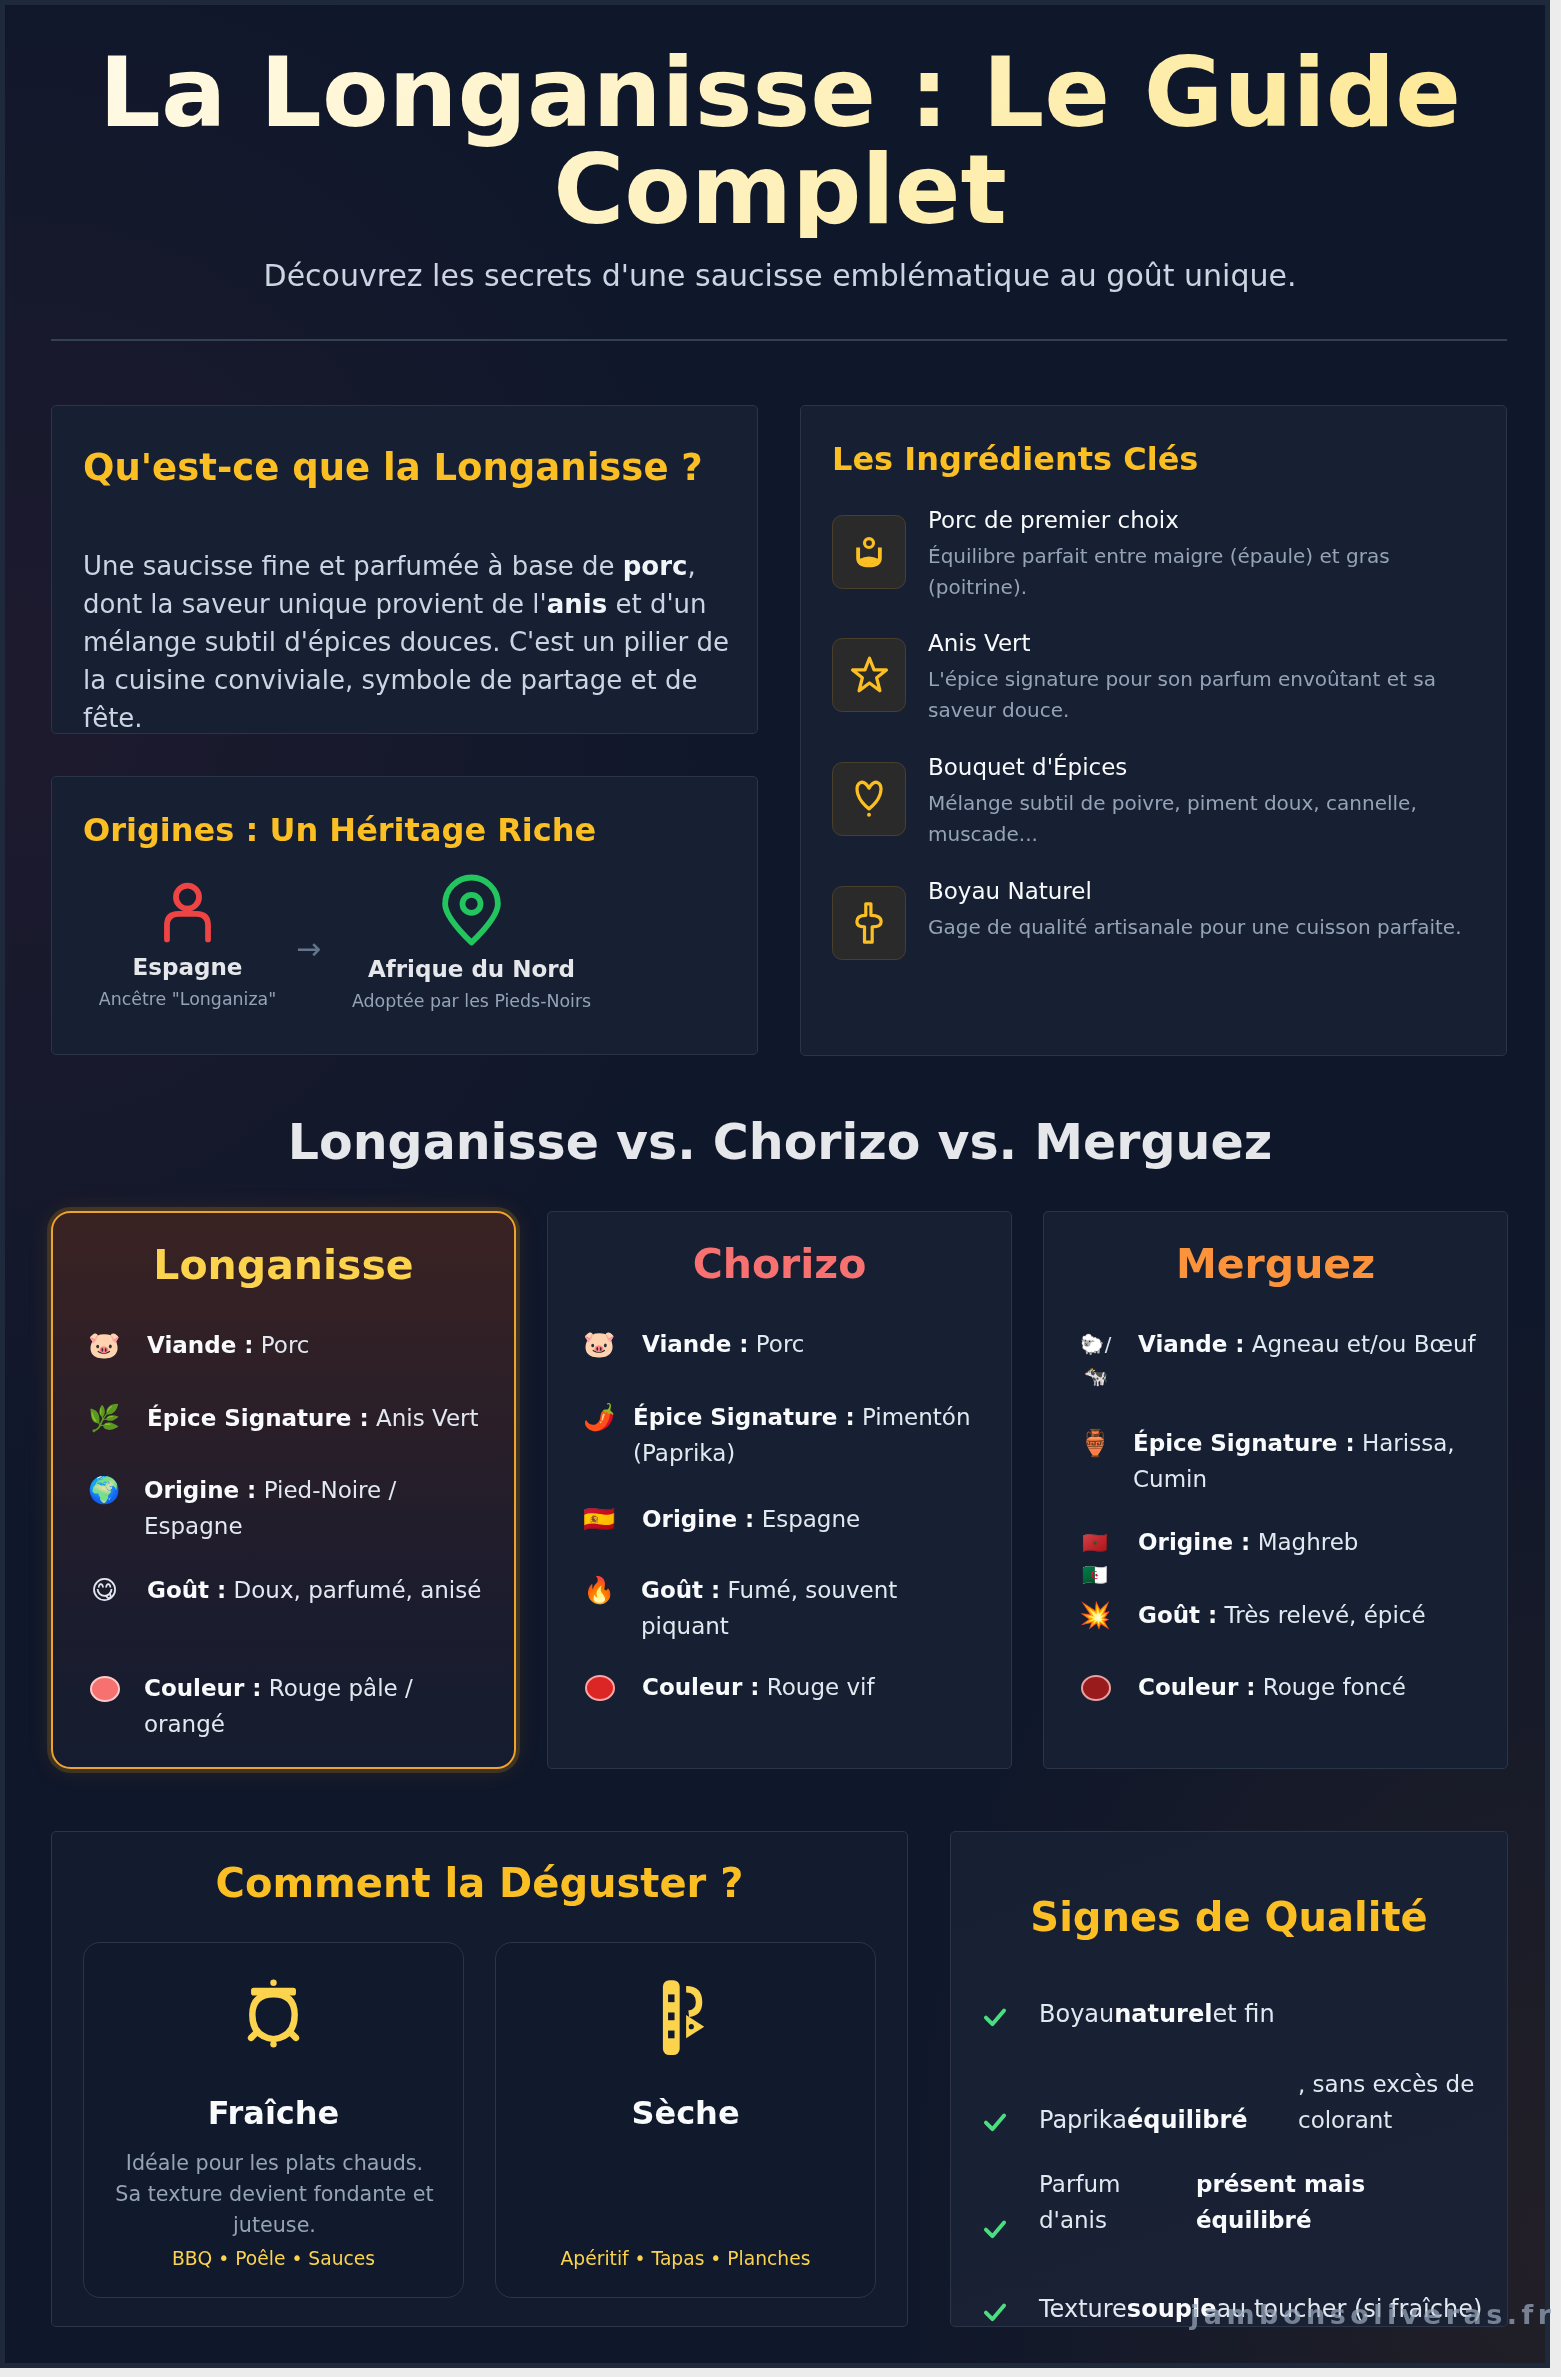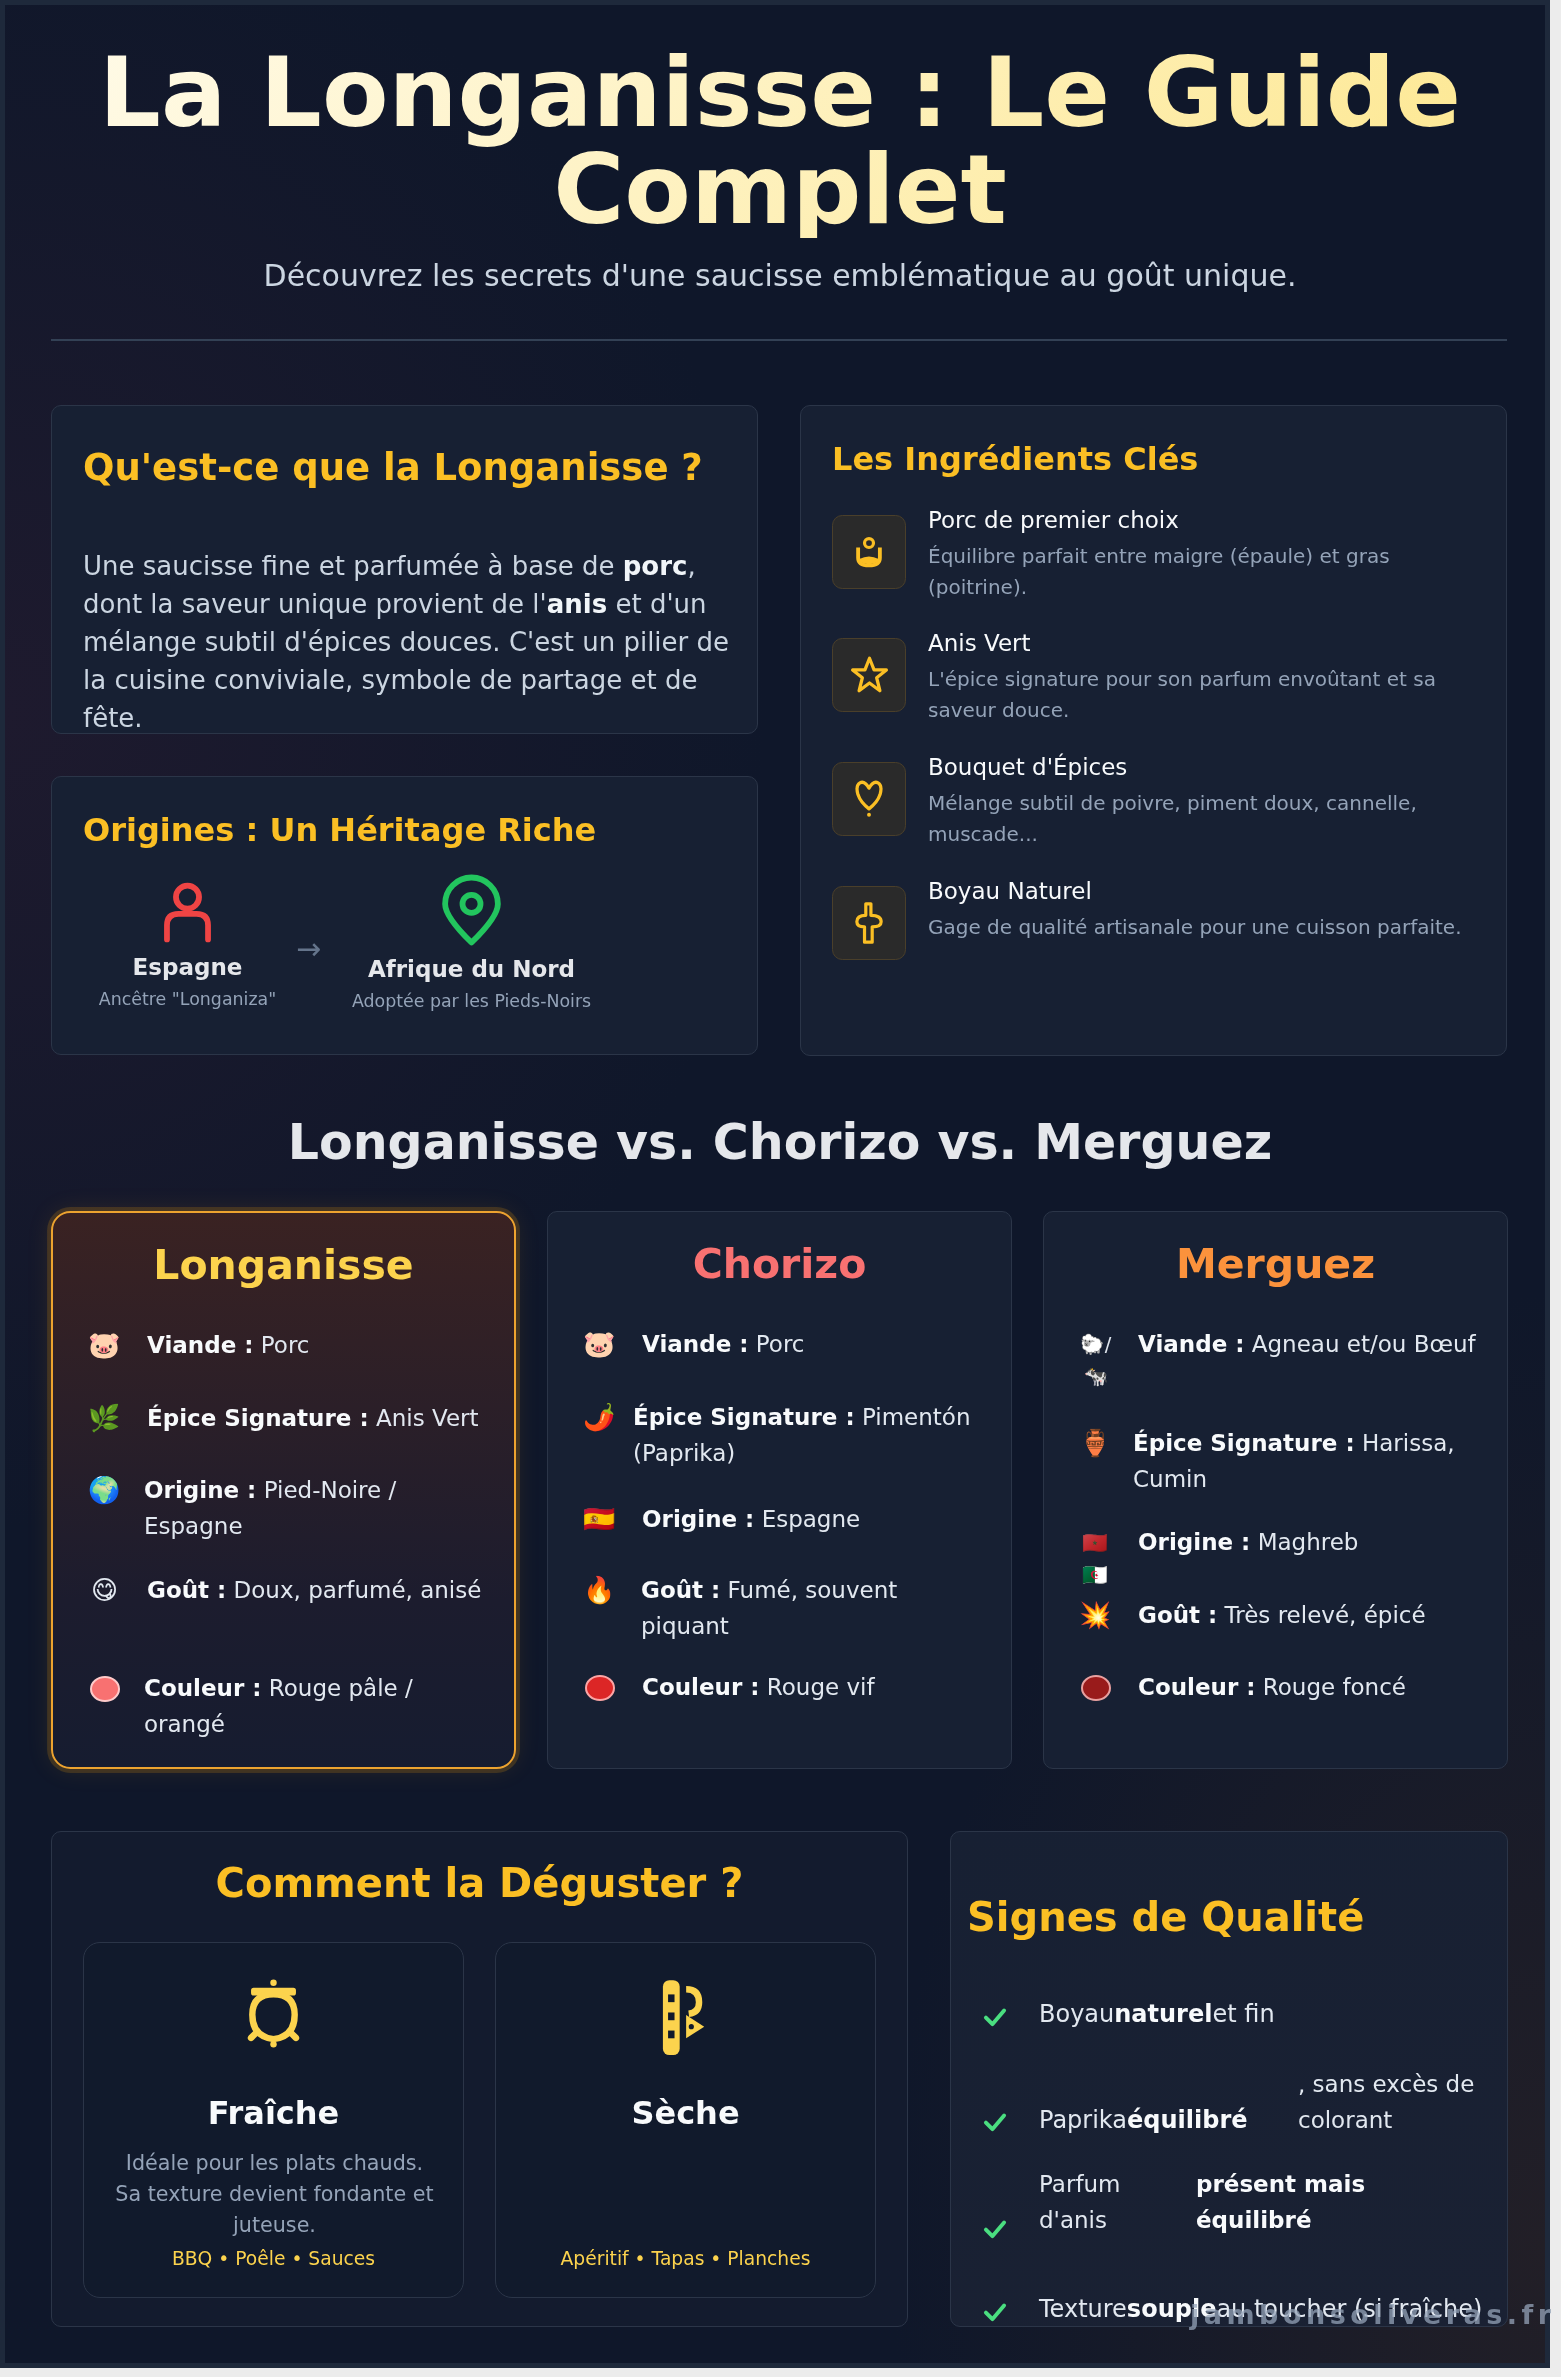--- a/index.html
+++ b/index.html
@@ -20,21 +20,21 @@
     background: linear-gradient(135deg, #fffbeb 0%, #fef3c7 40%, #fde68a 100%);
     -webkit-background-clip: text; background-clip: text; color: transparent;
   }
   .subtitle {
     position: absolute; left: 0; width: 1550px; top: 253px; text-align: center;
     font-size: 30px; color: #cbd5e1;
   }
   .divider { position: absolute; left: 46px; width: 1456px; top: 334px; height: 1.9px; background: #334155; }
 
   .card {
-    position: absolute; background: #172033; border: 1.9px solid #2b3548; border-radius: 10px;
+    position: absolute; background: #172033; border: 1.9px solid #2b3548; border-radius: 5px;
   }
   .h-amber { color: #fbbf24; font-weight: bold; }
 
   
   #what { left: 46px; top: 400px; width: 707px; height: 329px; }
   #what h2 { position: absolute; left: 31px; top: 39px; width: 645px; font-size: 37px; line-height: 46px; }
   #what p { position: absolute; left: 31px; top: 141px; width: 652px; font-size: 26px; line-height: 38px; color: #cbd5e1; }
   #what p b { color: #f1f5f9; }
 
   
@@ -85,21 +85,21 @@
   .tcard { position: absolute; top: 110px; width: 381px; height: 356px; background: #111a2c; border: 1.9px solid #2b3548; border-radius: 17px; text-align: center; }
   #tcard-0 { left: 31px; }
   #tcard-1 { left: 443px; }
   .tcard .ticon { position: absolute; left: 0; width: 100%; top: 32px; height: 90px; display: flex; justify-content: center; }
   .tcard .tname { position: absolute; left: 0; width: 100%; top: 151px; font-size: 32px; font-weight: bold; color: #f8fafc; }
   .tcard .tdesc { position: absolute; left: 26px; width: 329px; top: 205px; font-size: 20.7px; line-height: 31px; color: #94a3b8; }
   .tcard .ttags { position: absolute; left: 0; width: 100%; top: 305px; font-size: 18.7px; color: #fcd34d; }
 
   
   #quality { left: 945px; top: 1826px; width: 558px; height: 496px; background: linear-gradient(160deg, #172033 0%, #1a2133 100%); }
-  #quality h2 { position: absolute; left: 16px; width: 100%; top: 62px; text-align: left; font-size: 40px; }
+  #quality h2 { position: absolute; left: 0; width: 100%; top: 62px; text-align: center; font-size: 40px; }
   .q { position: absolute; left: 31px; width: 510px; font-size: 24px; line-height: 37px; color: #e2e8f0; }
   .q .chk { position: absolute; left: 0; width: 26px; height: 26px; }
   .q b { color: #f8fafc; }
 
   .watermark {
     position: absolute; left: 1185px; top: 2294px; font-size: 27px; font-weight: bold;
     letter-spacing: 4.5px; color: rgba(148,163,184,0.75);
   }
 </style>
 </head>

